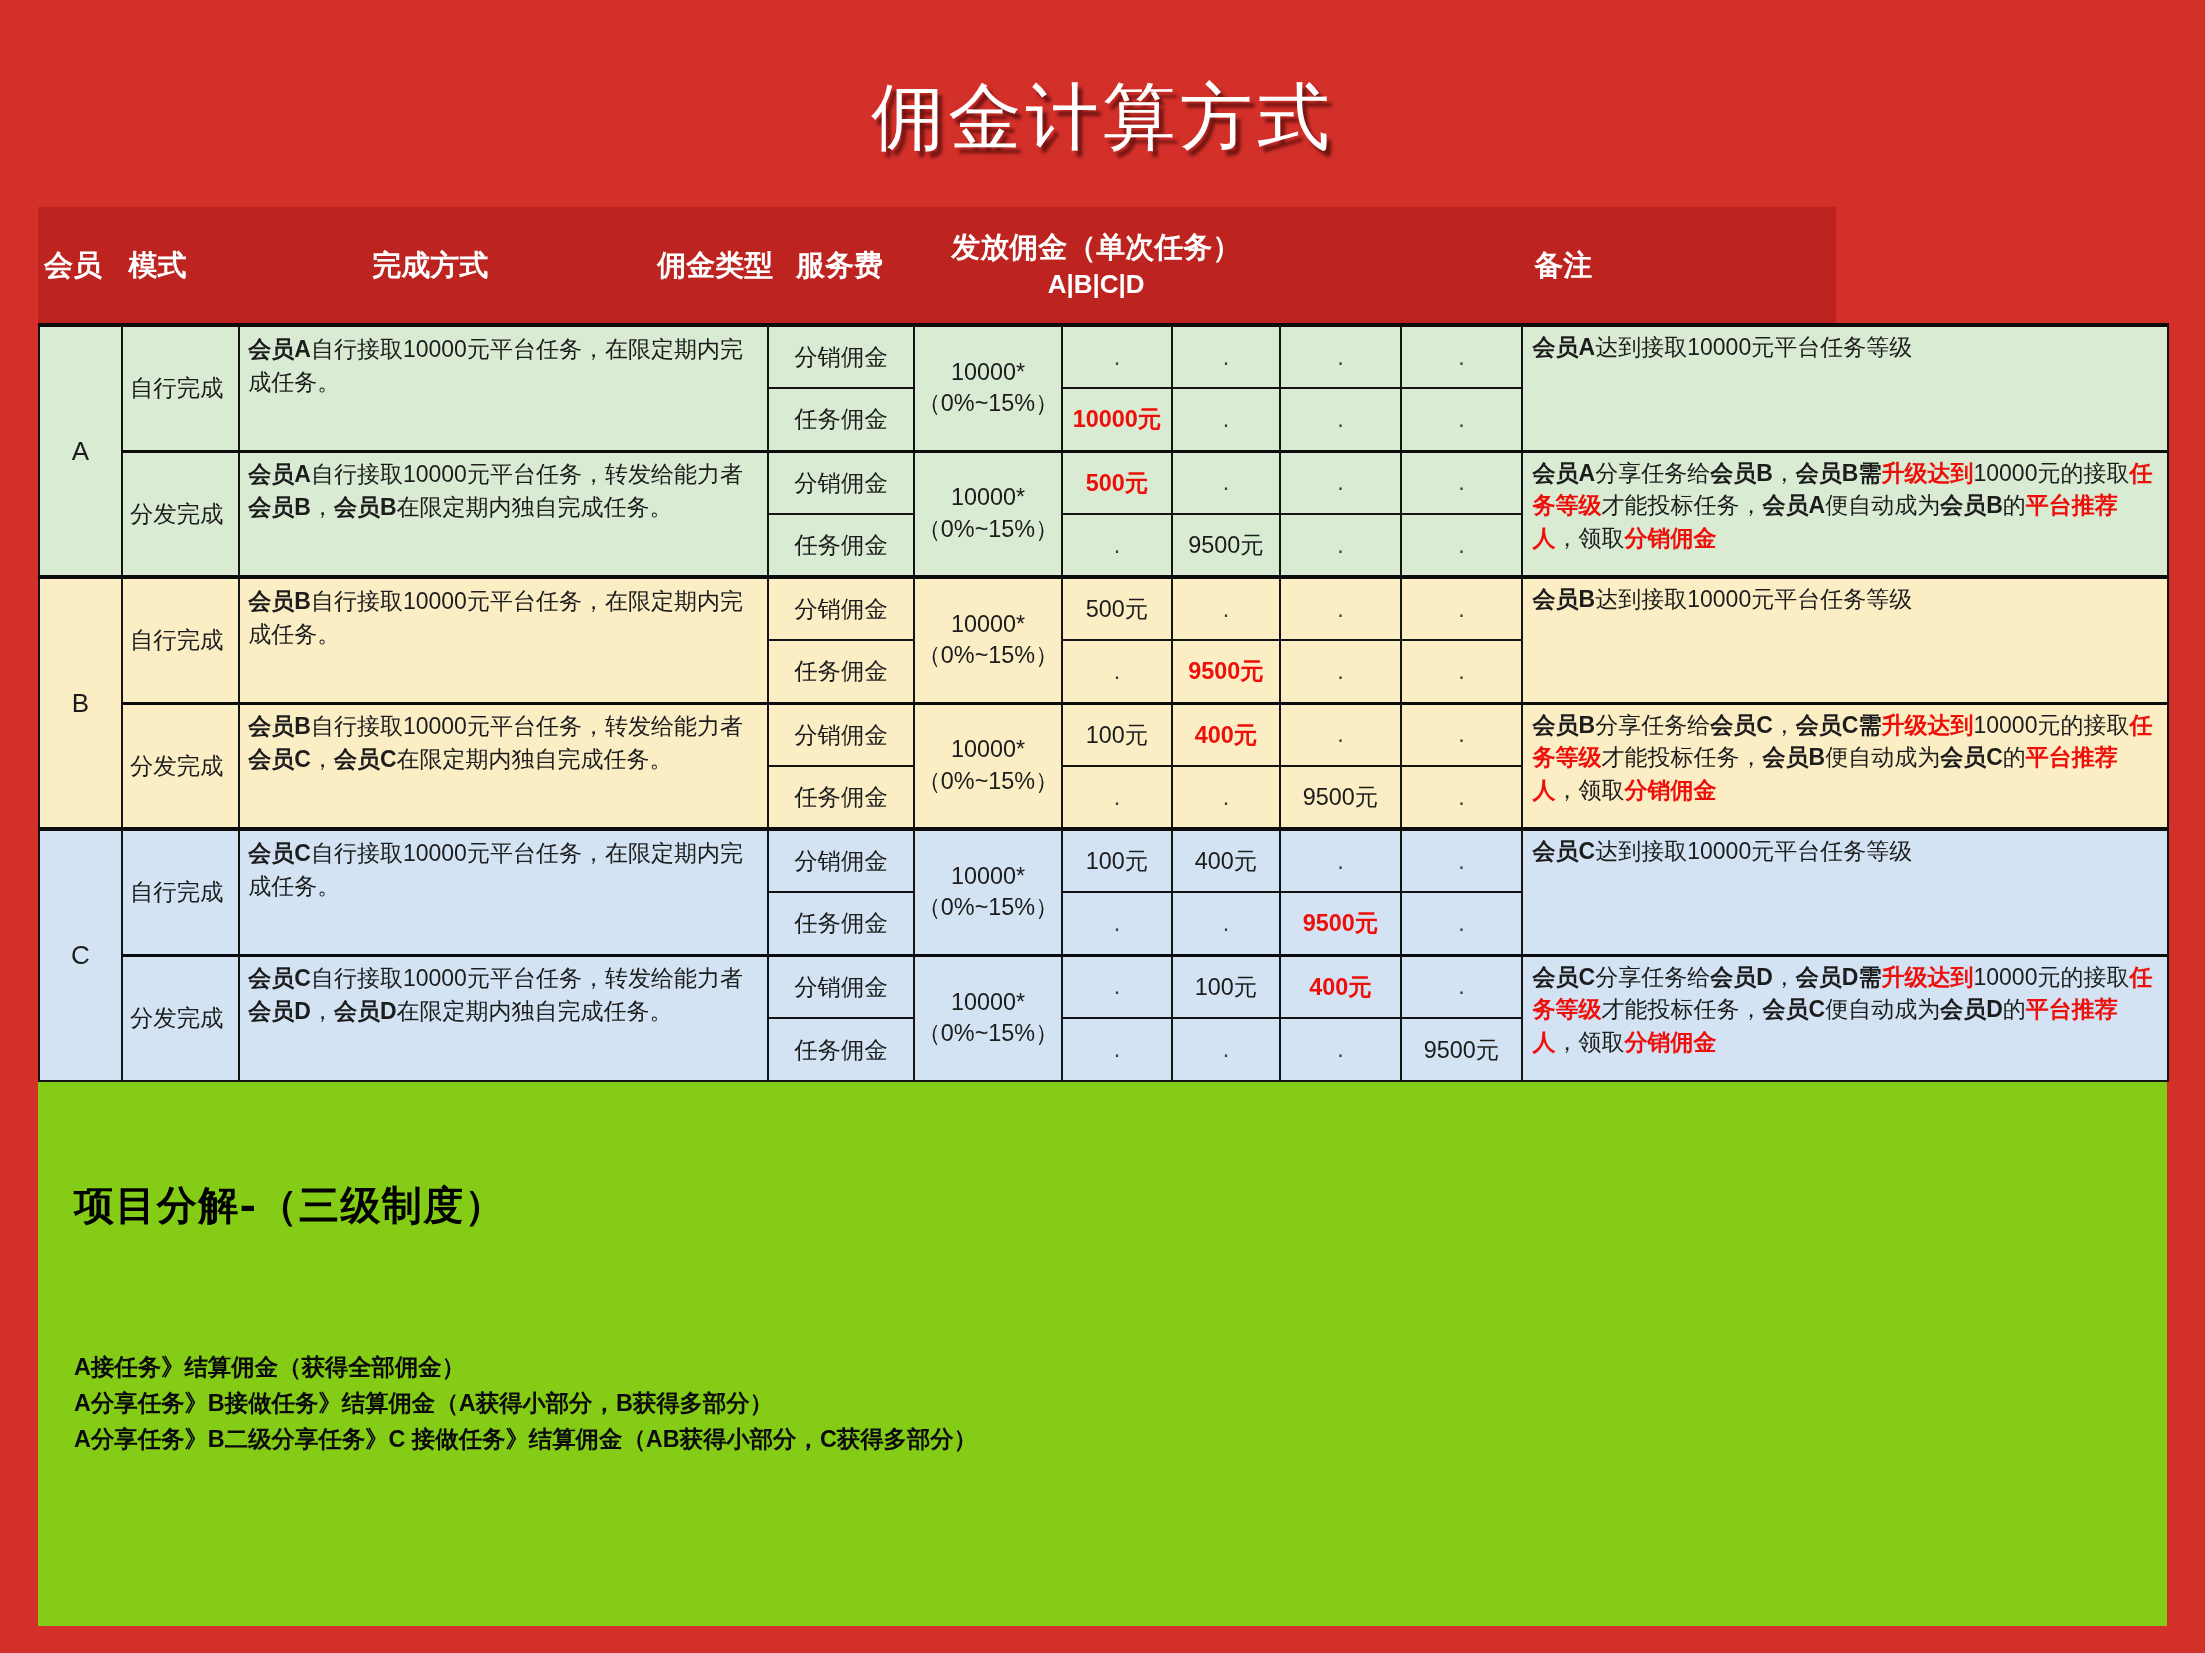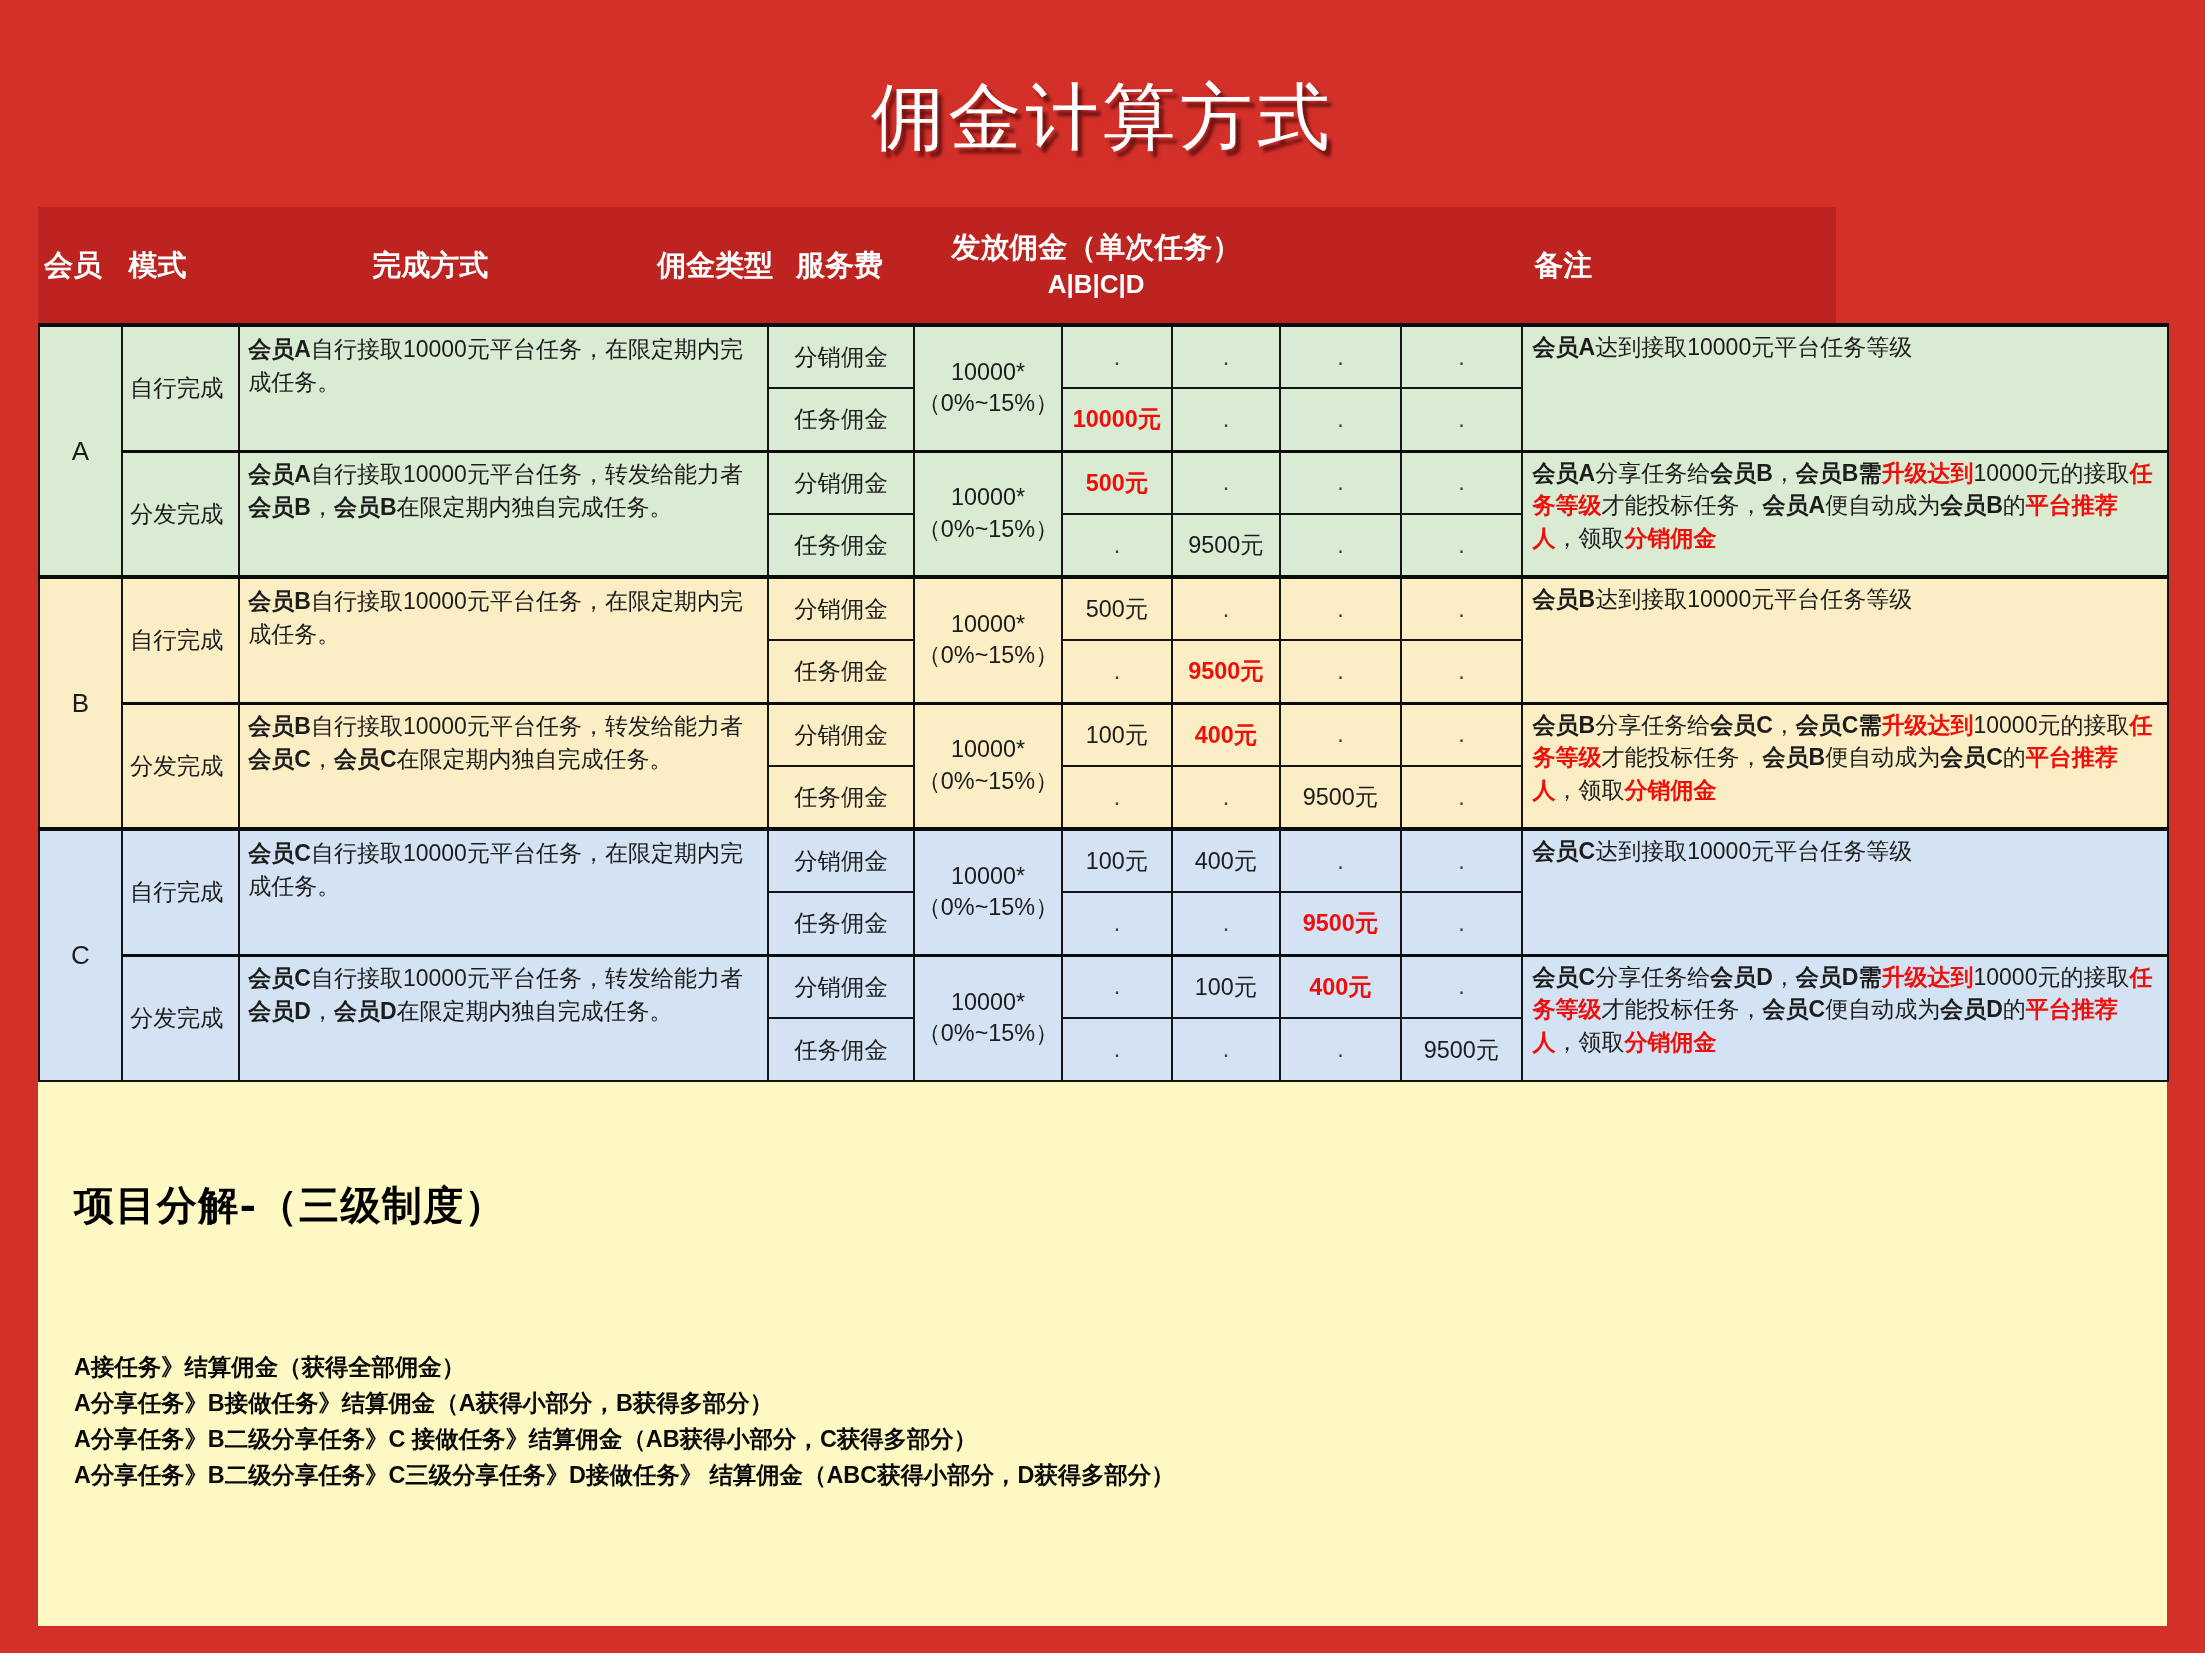--- a/index.html
+++ b/index.html
@@ -61,21 +61,21 @@
   td.fee    { text-align:center; font-size:23.4px; line-height:1.35; }
   td.val    { text-align:center; font-size:23.4px; }
   td.remark { vertical-align:top; padding:4.1px 9.6px; line-height:1.42;margin-left:40px; }
 
   .seg-b { font-weight:bold; }
   .seg-r { font-weight:bold; color:#ee0e0a; }
   .seg-d { color:#3d3d3d; }
 
   
   .breakdown-panel {
-    width:2129px; height:544px; background:#fef9c3;
+    width:2129px; height:544px; background:#84cc16;
     padding:96px 0 0 36px;
   }
   .breakdown-title {
     font-family:"DejaVu Serif", serif;
     font-weight:800; font-size:40px; color:#000;
     letter-spacing:1.4px;
   }
   .breakdown-lines { margin-top:116px; }
   .breakdown-lines p {
     font-size:23.4px; line-height:36px; font-weight:600; color:#0a0a0a;
@@ -249,17 +249,16 @@
     </tr>
   </tbody>
     </table>
 
   <div class="breakdown-panel">
     <div class="breakdown-title">项目分解-（三级制度）</div>
     <div class="breakdown-lines">
       <p>A接任务》结算佣金（获得全部佣金）</p>
       <p>A分享任务》B接做任务》结算佣金（A获得小部分，B获得多部分）</p>
       <p>A分享任务》B二级分享任务》C 接做任务》结算佣金（AB获得小部分，C获得多部分）</p>
-      <p>A分享任务》B二级分享任务》C三级分享任务》D接做任务》 结算佣金（ABC获得小部分，D获得多部分）</p>
     </div>
   </div>
 </div>
 
 
 </body></html>

